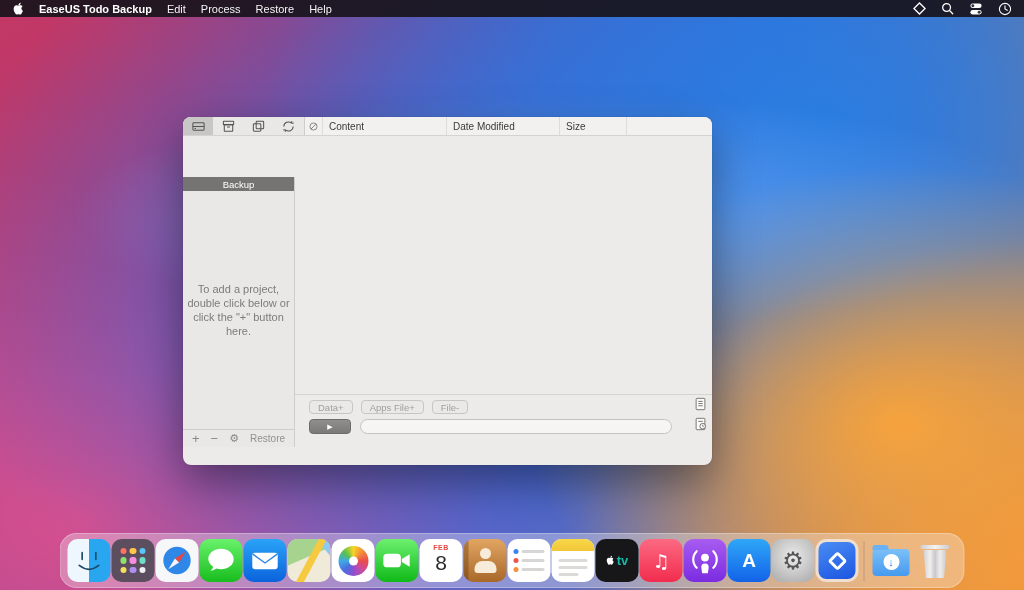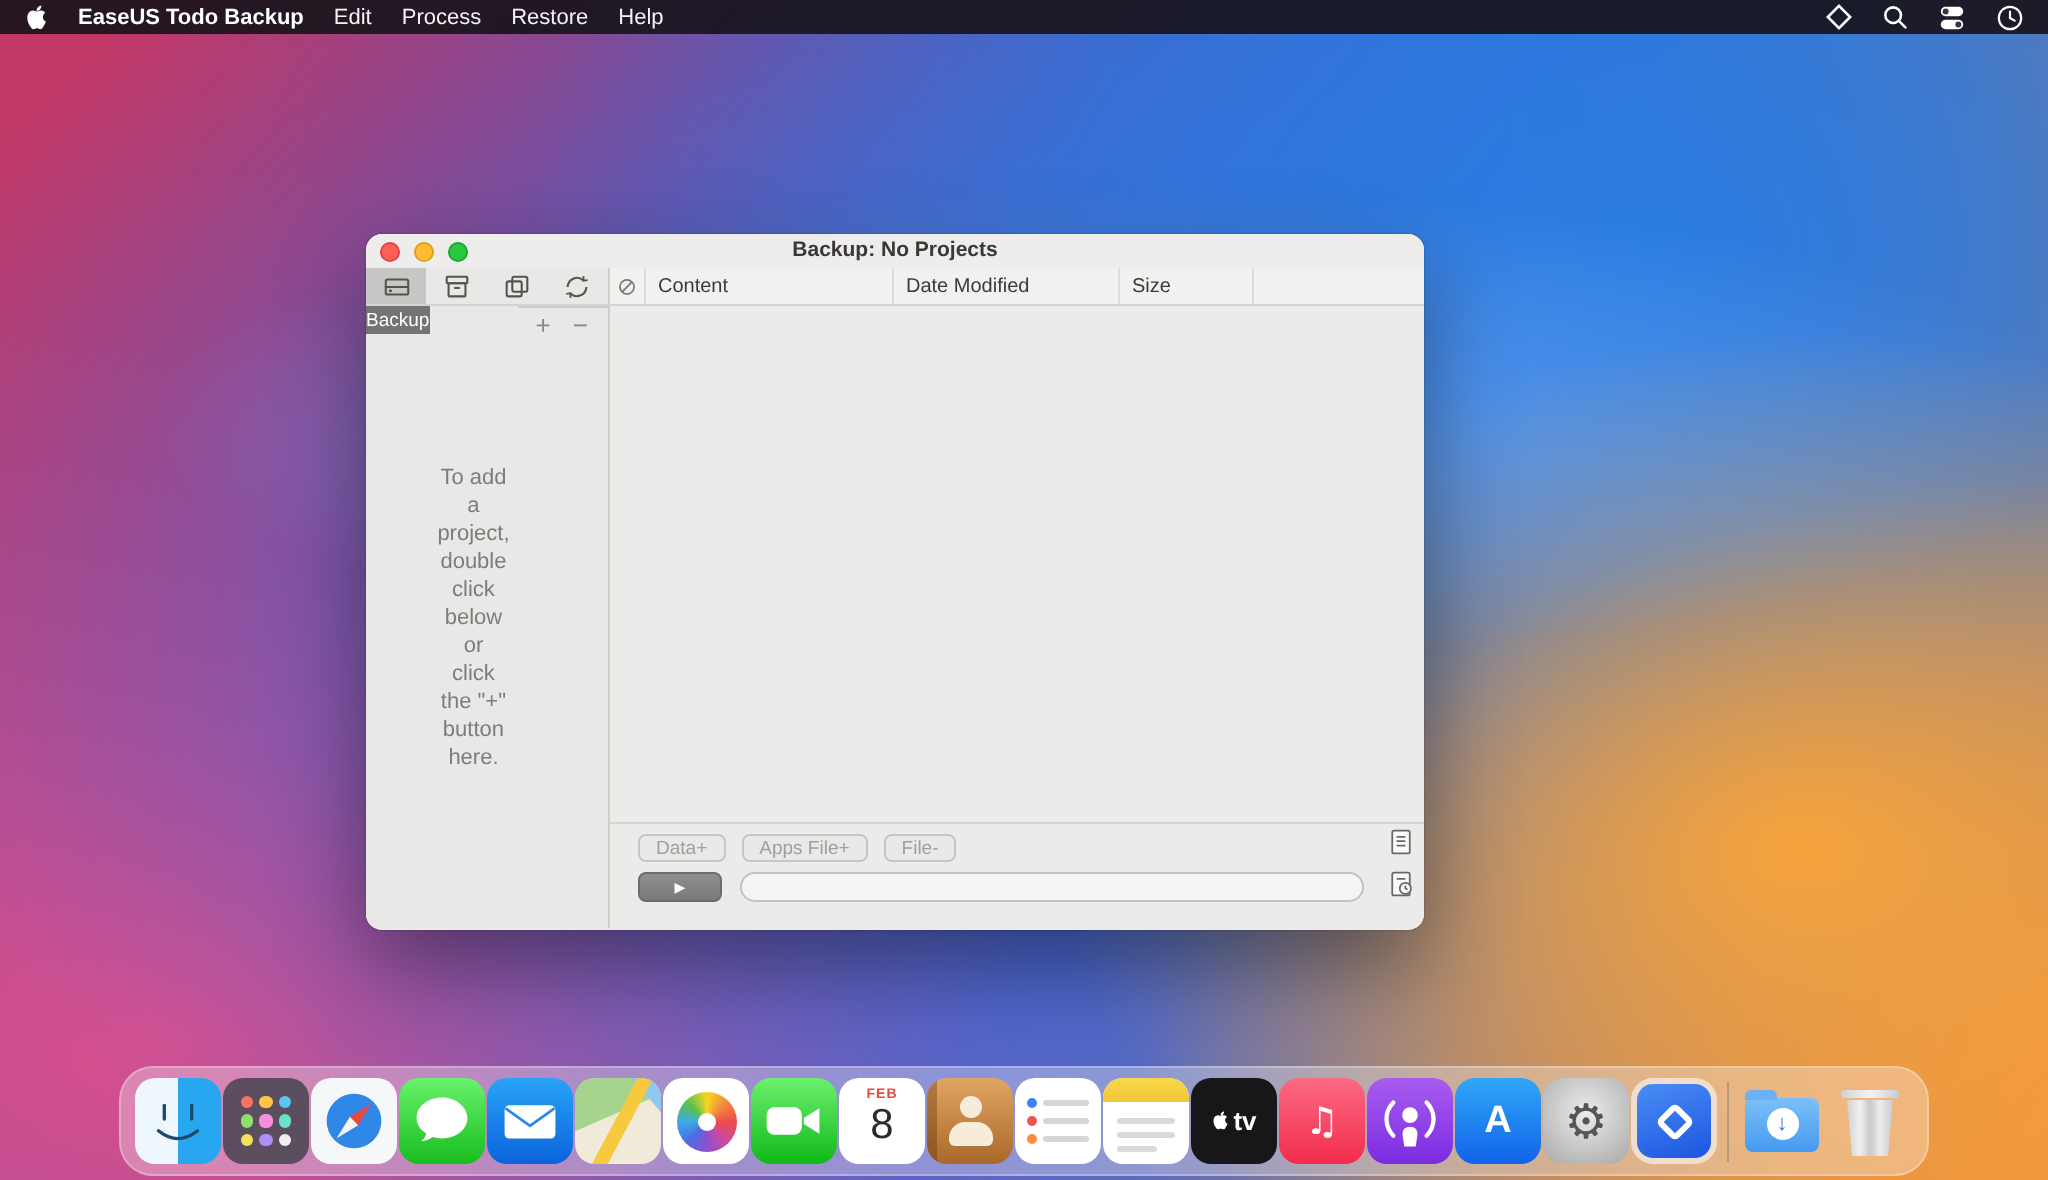--- a/index.html
+++ b/index.html
@@ -60,21 +60,21 @@
   .table-header { flex:1; display:flex; align-items:stretch; background:#f2f1ef; font-size:10px; color:#3c3a38; }
   .th { display:flex; align-items:center; border-right:1px solid #dedcda; }
   .th-icon { width:18px; justify-content:center; }
   .th-content { width:124px; padding-left:6px; }
   .th-date { width:113px; padding-left:6px; }
   .th-size { width:67px; padding-left:6px; }
   .th-rest { flex:1; border-right:none; }
 
   .window-body { display:flex; height:calc(100% - 37px); }
 
-  .sidebar { width:122px; border-right:1px solid #d0cecb; background:#e9e8e6; display:flex; flex-direction:row; }
+  .sidebar { width:112px; border-right:1px solid #d0cecb; background:#e9e8e6; display:flex; flex-direction:column;margin-top:41px; }
   .sidebar-header { height:14px; background:#767472; color:#fff; font-size:9.5px; display:flex; align-items:center; justify-content:center; }
   .sidebar-empty { flex:1; display:flex; flex-direction:column; justify-content:center; text-align:center; color:#7e7c7a; font-size:11px; line-height:14px; padding:0 4px; }
   .sidebar-footer { height:18px; border-top:1px solid #cfcdcb; display:flex; align-items:center; color:#8a8886; padding:0 9px; gap:11px; }
   .sb-add, .sb-remove { font-size:13px; line-height:13px; }
   .sb-gear { font-size:11px; font-family:"DejaVu Sans", sans-serif; }
   .sb-restore { font-size:10px; color:#939190; }
 
   .main-area { flex:1; display:flex; flex-direction:column; background:#edebe9; }
   .content-empty { flex:1; }
   .bottom-panel { border-top:1px solid #d6d4d2; height:53px; position:relative; padding:5px 0 0 14px; }
@@ -145,21 +145,21 @@
   .contacts::before { content:""; position:absolute; left:0; top:0; bottom:0; width:5px; background:rgba(90,50,10,.35); }
   .ct-head { position:absolute; top:9px; left:50%; transform:translateX(-50%); width:11px; height:11px; border-radius:50%; background:#f7ecd9; }
   .ct-body { position:absolute; top:22px; left:50%; transform:translateX(-50%); width:22px; height:12px; border-radius:8px 8px 3px 3px; background:#f7ecd9; }
   .reminders { background:#fff; padding-top:6px; }
   .rem-row { display:flex; align-items:center; gap:3px; margin:4px 6px; }
   .rem-dot { width:5px; height:5px; border-radius:50%; }
   .rem-line { height:3px; flex:1; background:#d8d6d4; border-radius:2px; }
   .notes { background:#fff; }
   .notes-top { position:absolute; top:0; left:0; right:0; height:12px; background:linear-gradient(#f8d848,#f2c63a); }
   .notes-line { position:absolute; left:7px; right:7px; height:2.5px; background:#dcdad8; border-radius:2px; }
-  .appletv { background:#17171a; display:flex; align-items:center; justify-content:center; gap:2px; color:#ffffff; }
+  .appletv { background:#17171a; display:flex; align-items:center; justify-content:center; gap:2px; color:#14b8a6; }
   .atv-label { font-size:13px; font-weight:bold; }
   .music { background:linear-gradient(180deg,#fc6a82,#f22c4e); display:flex; align-items:center; justify-content:center; }
   .music span { color:#fff; font-size:19px; font-family:"DejaVu Sans", sans-serif; }
   .podcasts { background:linear-gradient(180deg,#a85cf0,#7a2ce0); }
   .appstore { background:linear-gradient(180deg,#2fa7f8,#1263e8); display:flex; align-items:center; justify-content:center; }
   .appstore span { color:#fff; font-size:19px; font-weight:bold; }
   .sysprefs { background:radial-gradient(circle at 50% 40%, #ececec, #a8a8a8); display:flex; align-items:center; justify-content:center; }
   .sysprefs span { color:#555; font-size:24px; font-family:"DejaVu Sans", sans-serif; }
   .easeus { background:linear-gradient(160deg,#4a8df5,#1c55e0); }
   .ez-diamond { position:absolute; left:50%; top:50%; width:14px; height:14px; transform:translate(-50%,-50%) rotate(45deg); border:3px solid #fff; border-radius:3px; }
@@ -214,28 +214,20 @@
       <span class="mb-ico">
         <svg width="14" height="14" viewBox="0 0 14 14">
             <circle cx="7" cy="7" r="5.6" stroke="#fff" stroke-width="1.1" fill="none"></circle>
             <path d="M7 3.8 V7 l2.3 1.3" stroke="#fff" stroke-width="1.1" fill="none" stroke-linecap="round"></path>
           </svg>
       </span>
     </div>
   </div>
 
   <div class="window main-window">
-    <div class="titlebar">
-      <div class="lights">
-        <span class="light red"></span>
-        <span class="light yellow"></span>
-        <span class="light green"></span>
-      </div>
-      <div class="title">Backup: No Projects</div>
-    </div>
 
     <div class="toolbar-row">
       <div class="tabstrip">
         <span class="tab selected">
           <svg width="15" height="15" viewBox="0 0 16 16" fill="none" stroke="#55534f" stroke-width="1.1">
               <rect x="2" y="4" width="12" height="8" rx="1"></rect>
               <line x1="2" y1="8" x2="14" y2="8"></line>
               <circle cx="4.5" cy="10" r=".8" fill="#55534f" stroke="none"></circle>
             </svg>
         </span>

